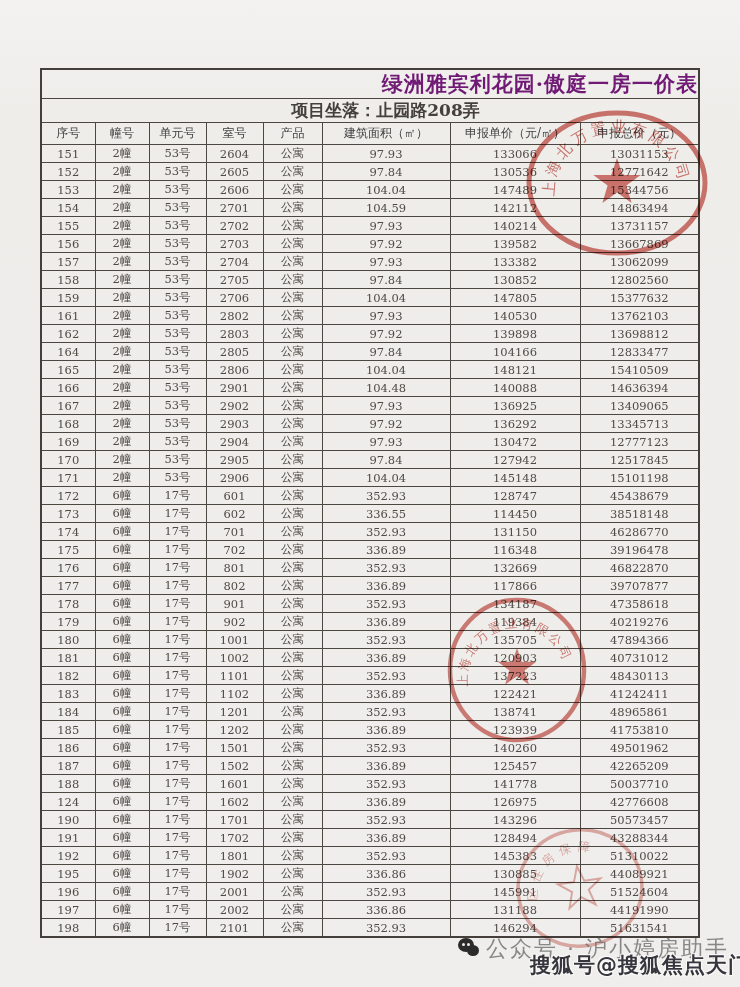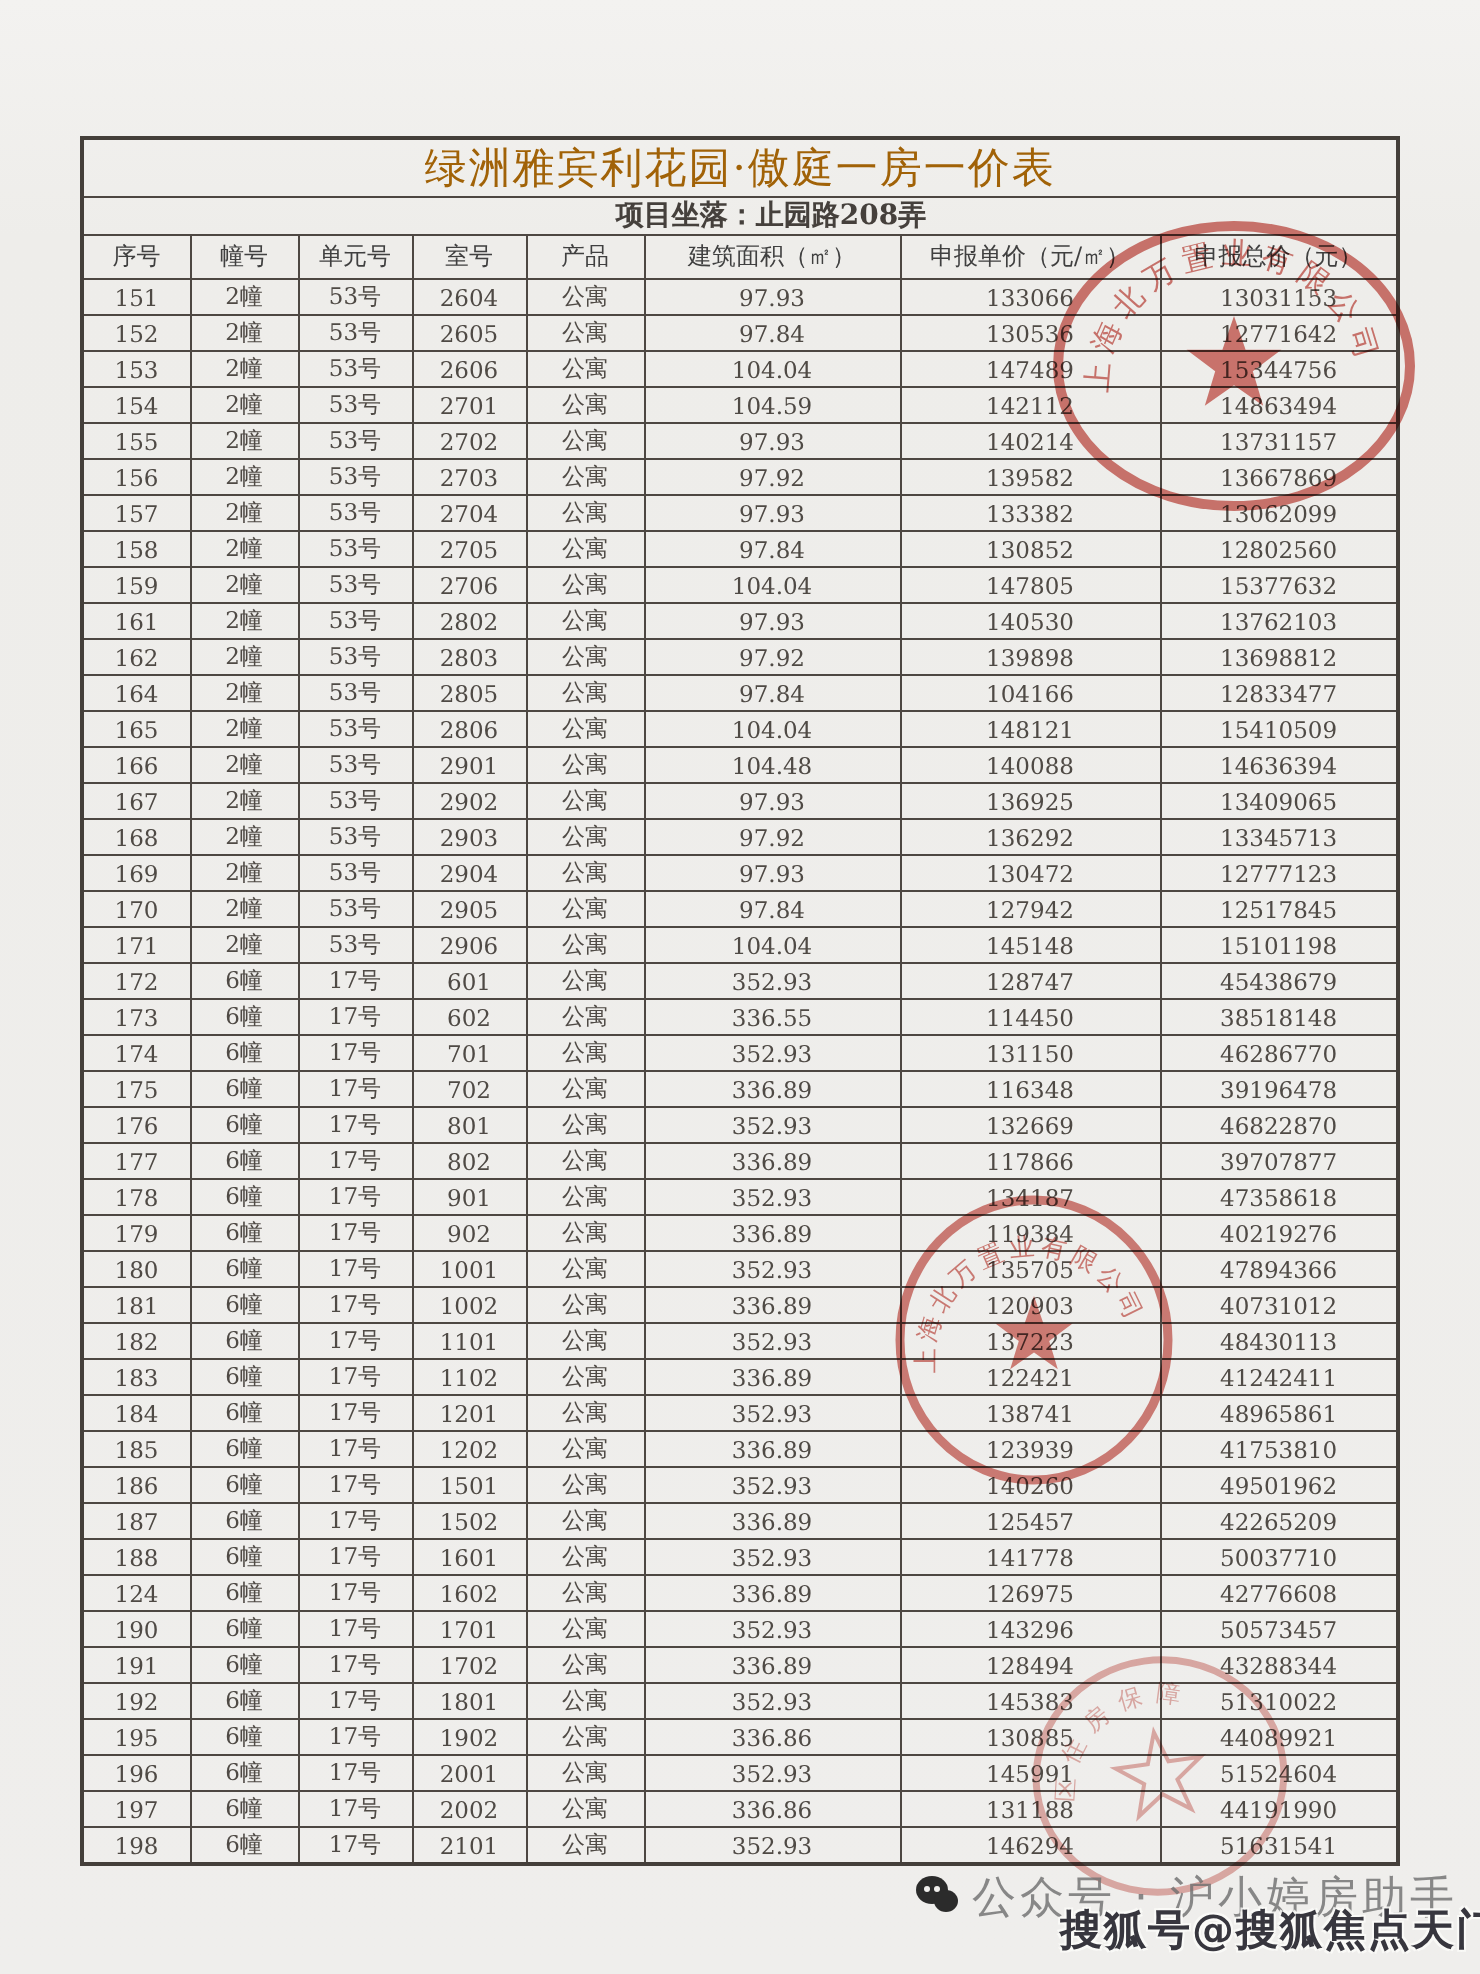--- a/index.html
+++ b/index.html
@@ -8,22 +8,22 @@
     background:#efeeec;
     background-image:linear-gradient(180deg,#f3f2f0 0%,#eeedea 12%,#efeeec 100%);
     font-family:"DejaVu Serif","Liberation Serif",serif;
     color:#4a4541;
   }
   .sheet{position:absolute;left:40px;top:68px;width:658px;}
   table{border-collapse:collapse;table-layout:fixed;width:658px;background:transparent;}
   td,th{border:1px solid #4d4742;text-align:center;vertical-align:middle;
         padding:0;overflow:hidden;white-space:nowrap;}
   table{border:2px solid #443f3a;}
-  .title-cell{height:27px;font-size:21px;font-weight:normal;letter-spacing:1px;color:#a16207;}
-  .subtitle-cell{height:17px;font-size:14px;font-weight:bold;color:#45403c;padding-left:31px;}
+  .title-cell{height:27px;font-size:21px;font-weight:bold;letter-spacing:1px;color:#701a75;text-align:right;}
+  .subtitle-cell{height:17px;font-size:17px;font-weight:bold;color:#45403c;padding-left:31px;}
   thead th.colhead{height:21px;font-size:12px;font-weight:normal;color:#404040;}
   tbody td{height:17px;font-size:11.5px;color:#4f4a45;}
   
   .stamp{position:absolute;mix-blend-mode:multiply;pointer-events:none;}
   
   .wm-wechat{
     position:absolute;left:458px;top:934px;display:flex;align-items:center;gap:6px;
     font-family:"DejaVu Sans","Liberation Sans",sans-serif;
     font-size:22px;letter-spacing:2px;color:rgba(112,112,112,0.82);
     z-index:30;white-space:nowrap;

